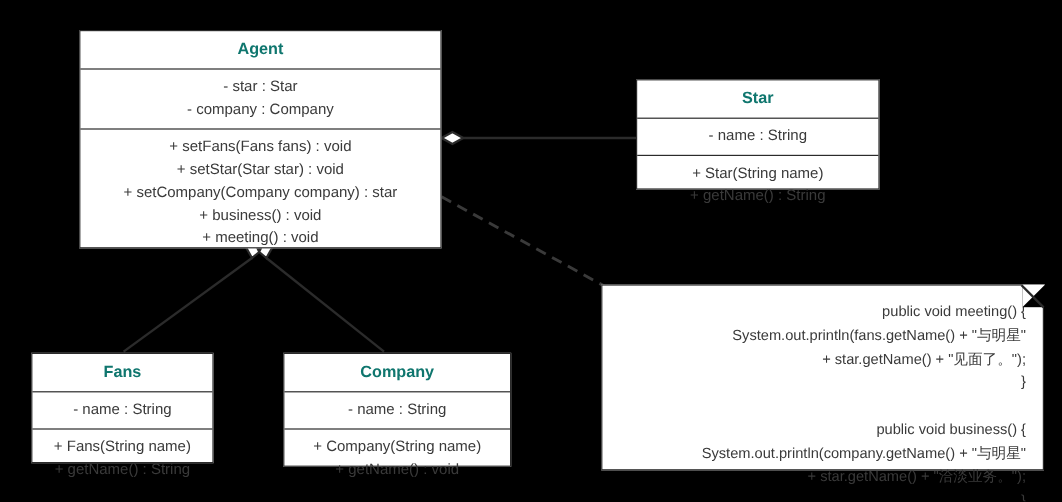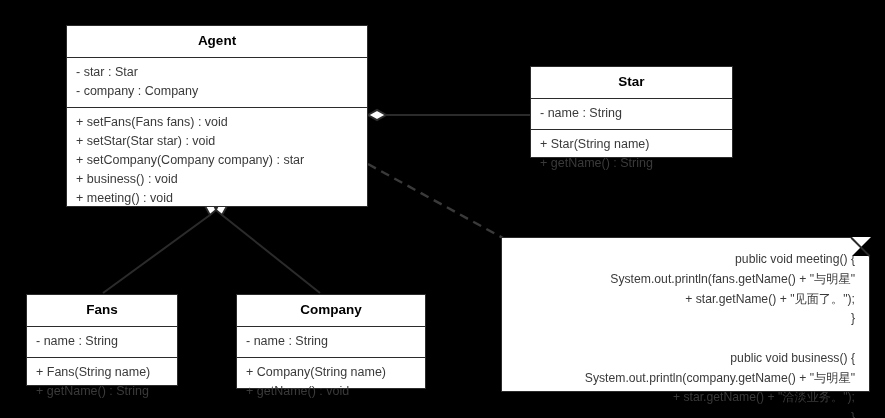--- a/index.html
+++ b/index.html
@@ -21,29 +21,30 @@
     position: absolute;
     background: #ffffff;
     border: 1.5px solid #2b2b2b;
     box-sizing: border-box;
     z-index: 5;
   }
   .uml-title {
     text-align: center;
     font-weight: bold;
     font-size: 13.5px;
-    color: #000000;
+    color: #0f766e;
     padding: 8px 6px 8px 6px;
     line-height: 1.1;
   }
   .uml-divider {
     border-top: 1.5px solid #2b2b2b;
   }
   .uml-compartment {
     padding: 5px 9px 6px 9px;
+    text-align: center;
   }
   .uml-row {
     font-size: 12.5px;
     color: #3a3a3a;
     line-height: 1.52;
     white-space: nowrap;
   }
 
   
   .uml-note {

